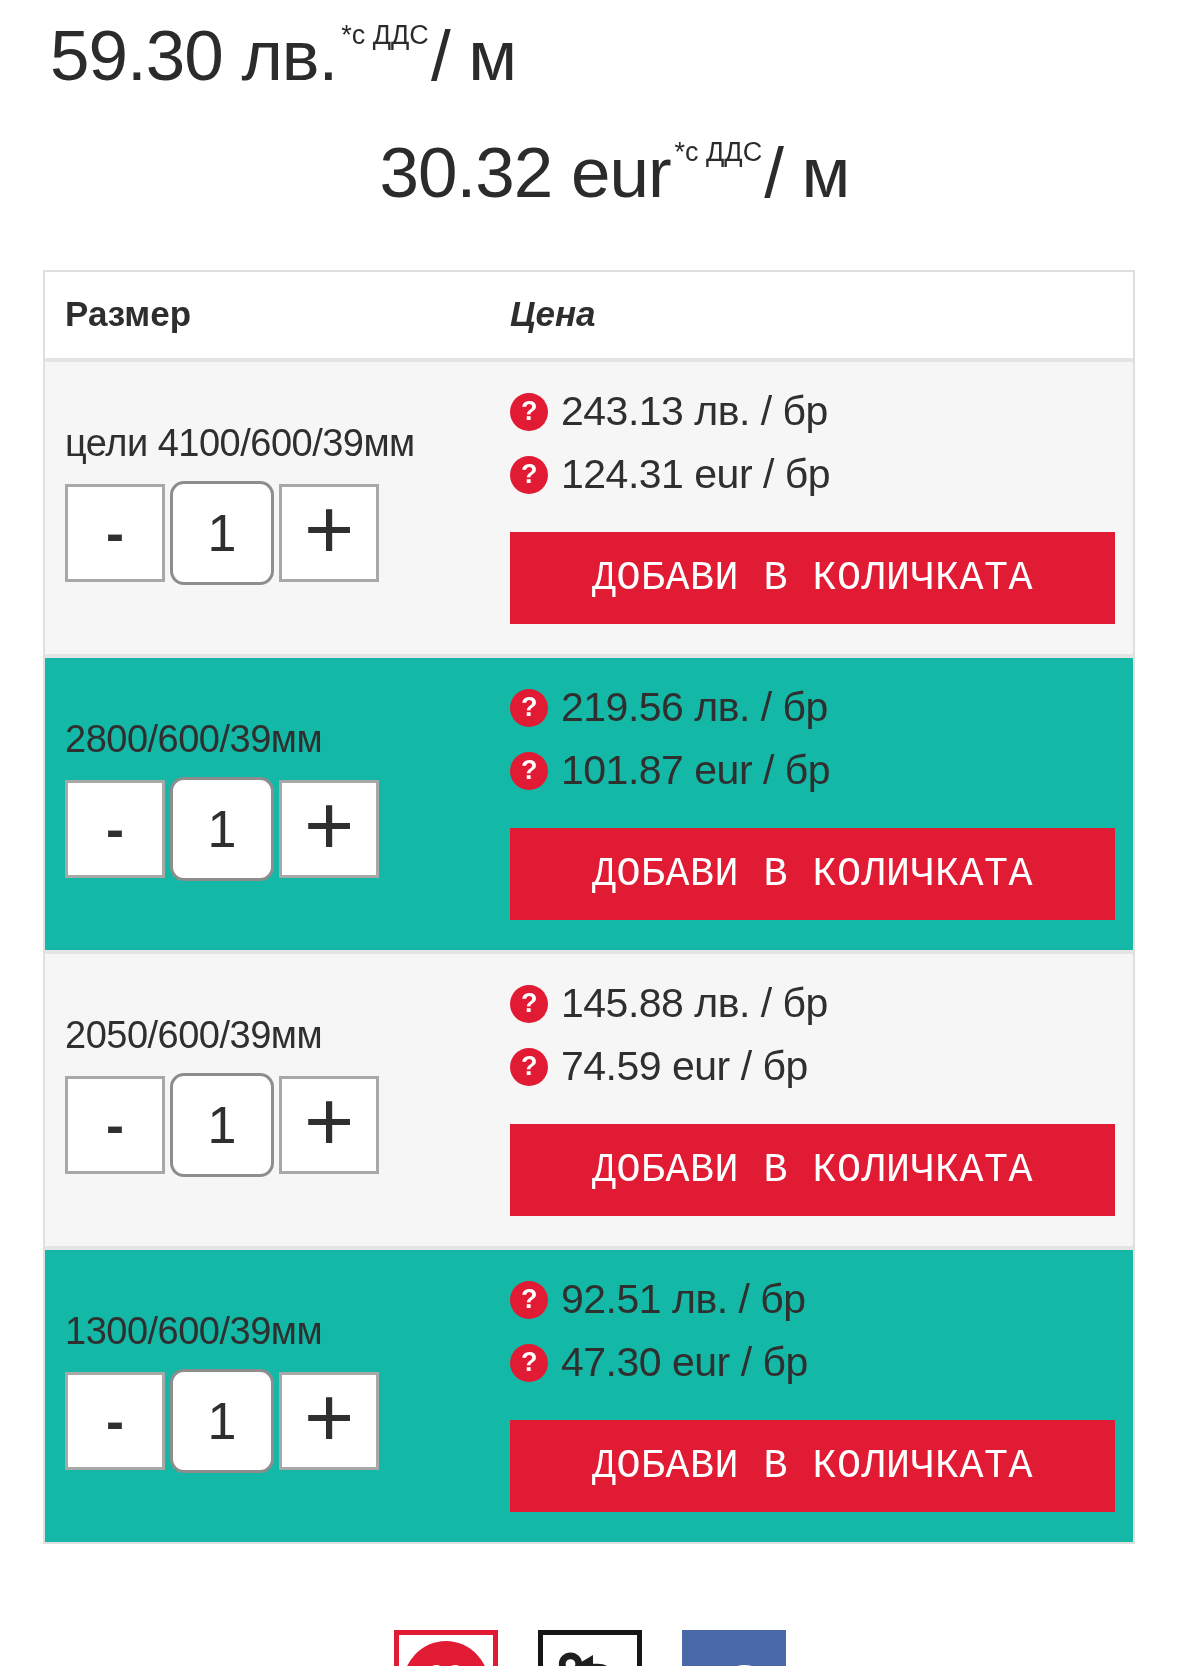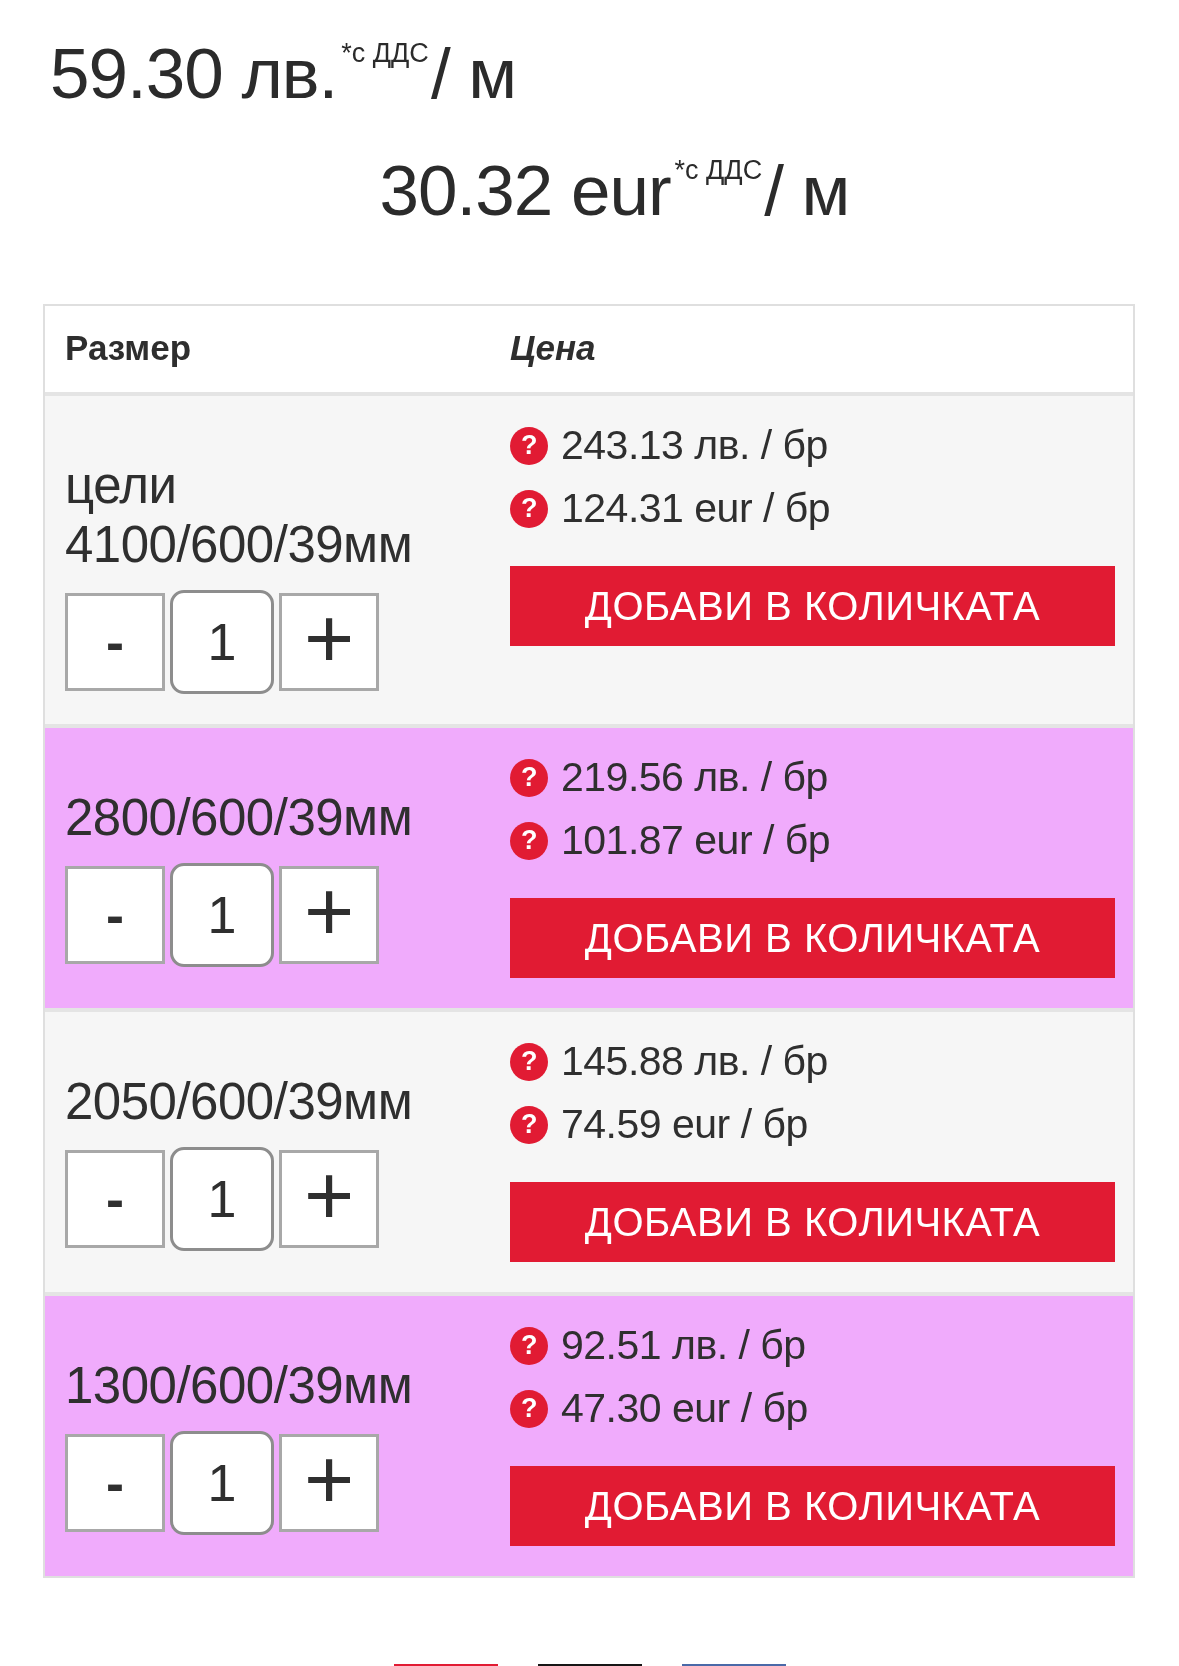--- a/index.html
+++ b/index.html
@@ -13,51 +13,51 @@
   html,body{margin:0;padding:0;}
   body{
     width:1179px;height:1666px;
     background:#ffffff;
     font-family:"Liberation Sans","DejaVu Sans",sans-serif;
     color:var(--text-dark);
     overflow:hidden;
   }
 
   
-  .price-block{padding:38px 0 0 50px;}
+  .price-block{padding:20px 0 0 50px;}
   .price-line{font-size:71px;font-weight:500;line-height:1.0;letter-spacing:-1px;color:#2b2b2b;white-space:nowrap;}
   .price-line + .price-line{margin-top:46px;text-align:center;}
   .vat-sup{display:inline-block;font-size:27px;font-weight:400;letter-spacing:0;transform:translateY(-36px);margin-left:4px;}
   .price-unit{margin-left:2px;}
 
   
   .size-table{
-    margin:78px 0 0 43px;
+    margin:62px 0 0 43px;
     width:1092px;
     border:2px solid #dfdfdf;
-    background:#f0abfc;
+    background:#14b8a6;
   }
   .table-header{
     display:flex;
     padding:22px 18px 24px 20px;
     font-size:35px;font-weight:700;color:#2e2e2e;
     background:#fff;
   }
   .col-size{width:445px;flex-shrink:0;}
   .col-price{flex:1;font-style:italic;}
 
   .size-row{
     display:flex;
     border-top:4px solid var(--border-gray);
     padding:24px 18px 30px 20px;
   }
   .size-row.alt{background:var(--row-alt-bg);}
 
   .left-cell{width:445px;flex-shrink:0;}
-  .size-label{font-size:51px;margin:36px 0 16px;color:#2f2f2f;letter-spacing:-0.5px;}
+  .size-label{font-size:38px;margin:36px 0 16px;color:#2f2f2f;letter-spacing:-0.5px;}
 
   .stepper{display:flex;align-items:center;gap:5px;}
   .step-btn{
     width:100px;height:98px;
     background:#fff;border:3px solid #a8a8a8;
     display:flex;align-items:center;justify-content:center;
     color:#2f2f2f;cursor:pointer;font-family:inherit;padding:0;
   }
   .step-btn.minus{font-size:54px;font-weight:700;line-height:0;}
   .step-btn.plus{font-size:86px;font-weight:400;line-height:0;padding-bottom:8px;}
@@ -71,23 +71,23 @@
   .right-cell{flex:1;display:flex;flex-direction:column;padding-top:2px;}
   .price-row{display:flex;align-items:center;margin-bottom:16px;font-size:41px;color:#2f2f2f;letter-spacing:-0.5px;}
   .help-badge{
     width:38px;height:38px;border-radius:50%;
     background:var(--accent-red);color:#fff;
     font-size:27px;font-weight:700;
     display:flex;align-items:center;justify-content:center;
     margin-right:13px;flex-shrink:0;
   }
   .add-btn{
-    margin-top:18px;width:100%;height:80px;
+    margin-top:18px;width:100%;height:92px;
     background:var(--accent-red);color:#fff;
-    border:none;font-size:40px;font-family:Liberation Sans, sans-serif;
+    border:none;font-size:40px;font-family:Liberation Mono, monospace;
     letter-spacing:0.5px;cursor:pointer;
   }
 
   
   .social-row{display:flex;justify-content:center;gap:40px;margin-top:86px;}
   .social-box{width:104px;height:116px;display:flex;align-items:center;justify-content:center;cursor:pointer;}
   .wishlist-box{border:5px solid var(--accent-red);background:#fff;}
   .heart-circle{width:88px;height:94px;border-radius:50%;background:var(--accent-red);display:flex;align-items:center;justify-content:center;}
   .heart-glyph{color:#fff;font-size:52px;line-height:1;font-family:"DejaVu Sans",sans-serif;transform:translateY(-3px);}
   .compare-box{border:5px solid #161616;background:#fff;}

